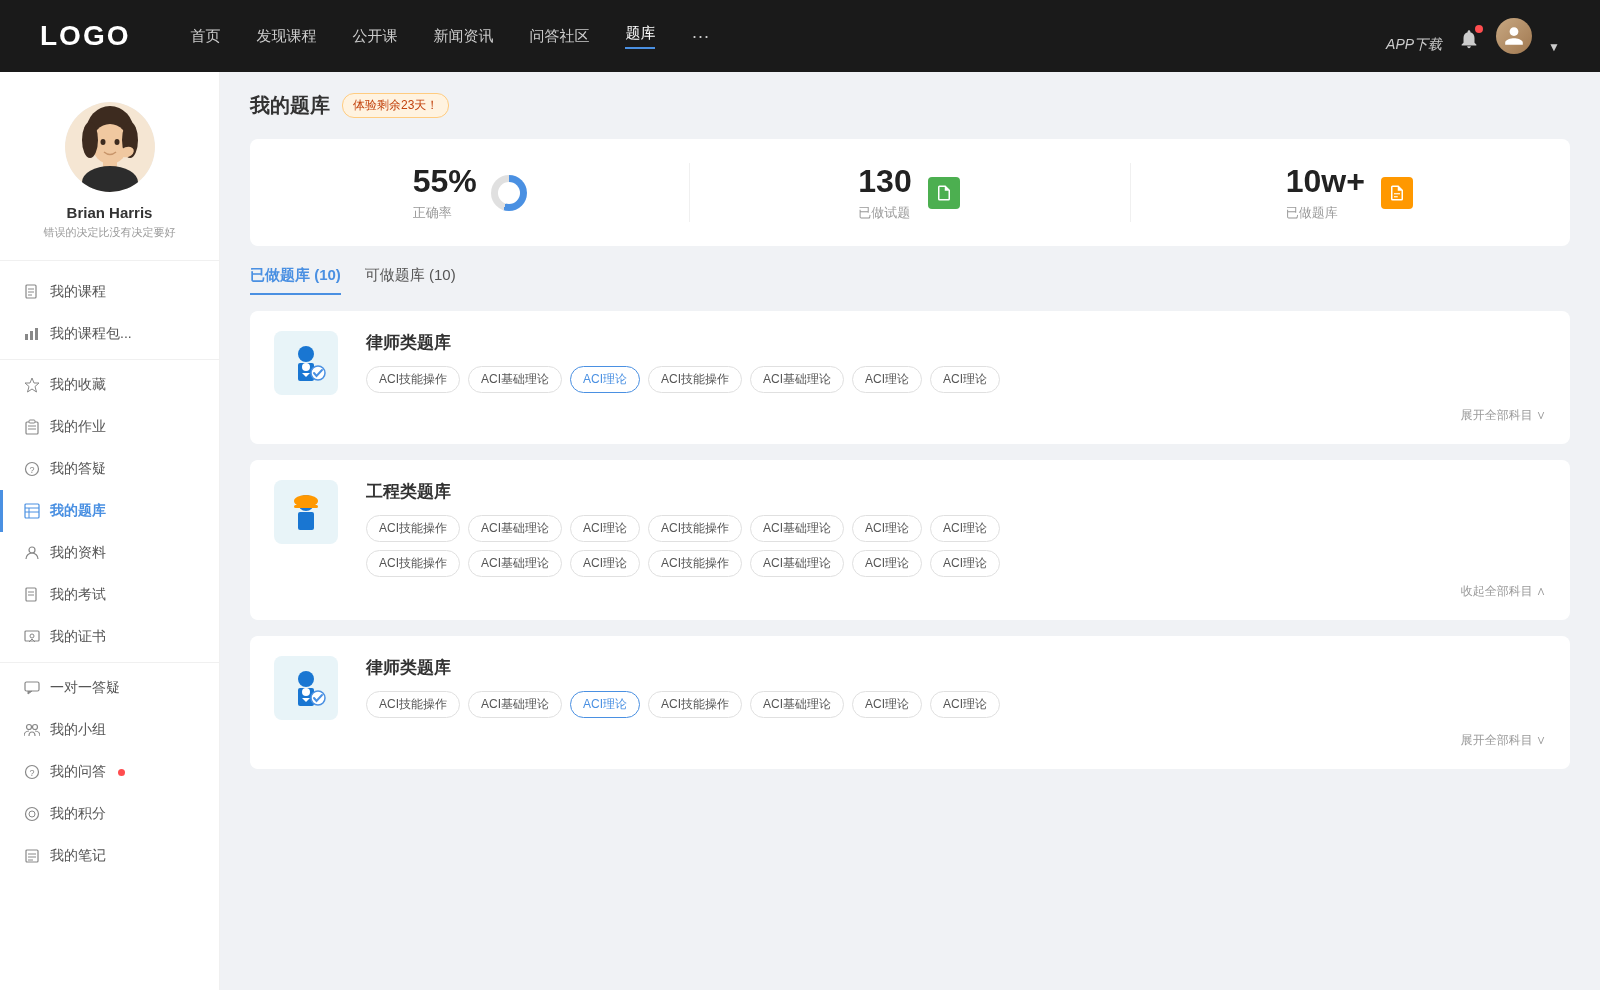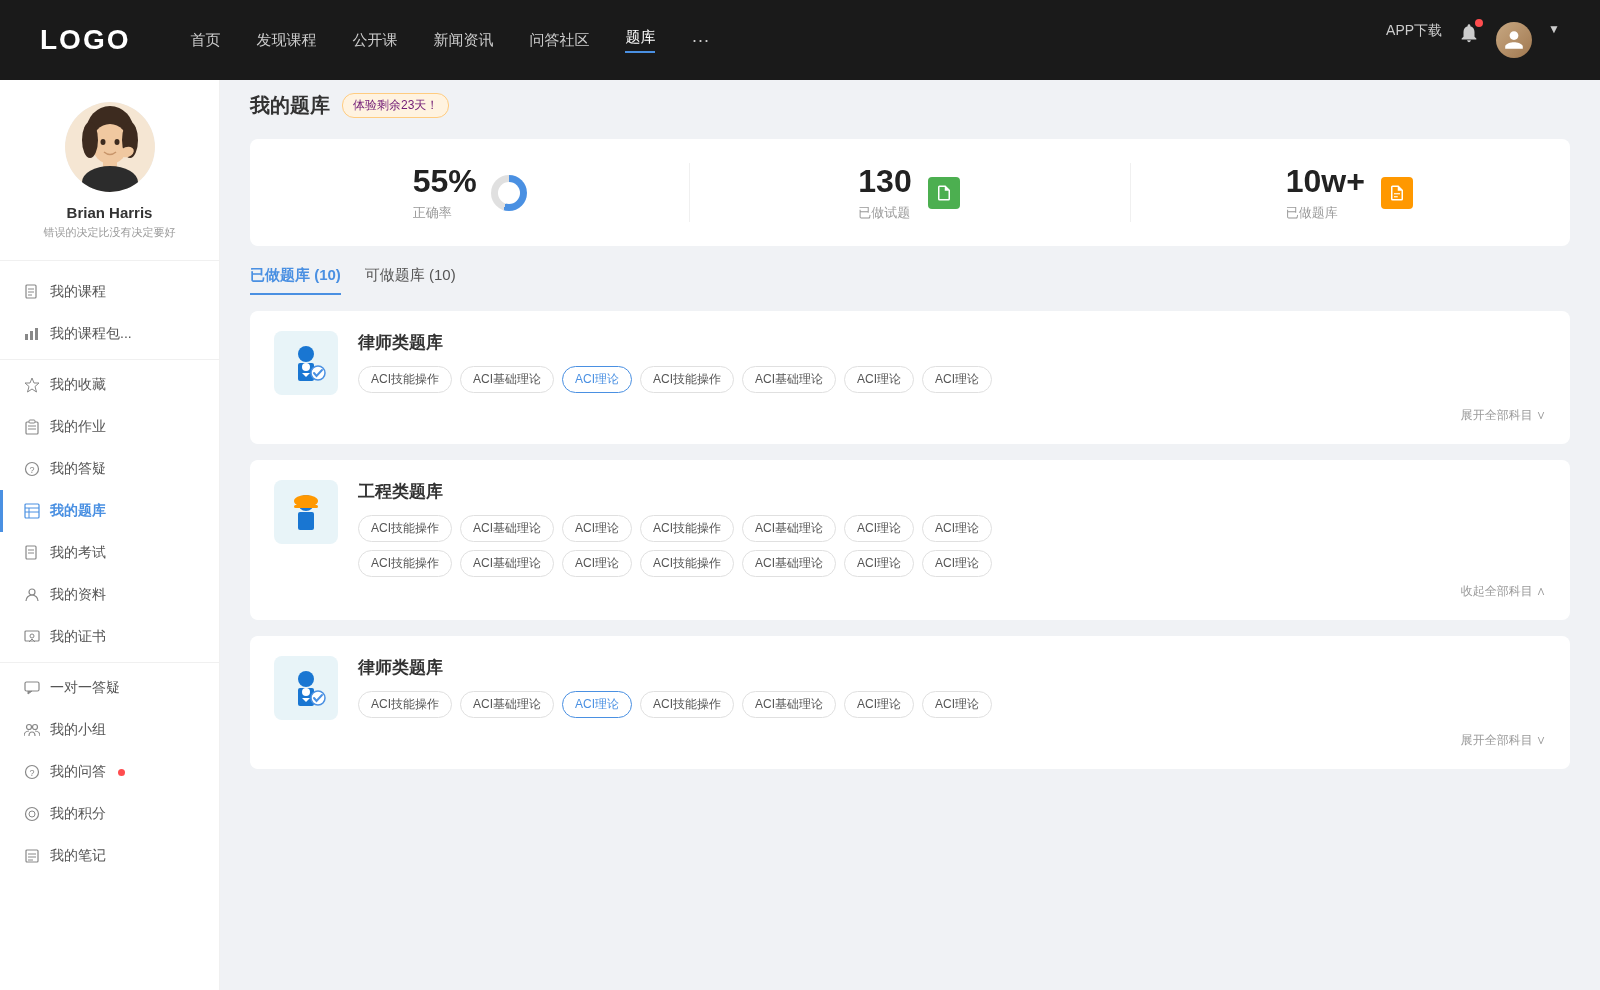--- a/index.html
+++ b/index.html
@@ -1,21 +1,21 @@
 <!DOCTYPE html>
 <html><head>
   <meta charset="utf-8">
   <style>
     * { box-sizing: border-box; margin: 0; padding: 0; }
     body { font-family: -apple-system, BlinkMacSystemFont, "PingFang SC", "Hiragino Sans GB", "Microsoft YaHei", sans-serif; background: #f0f2f5; min-height: 990px; }
 
     
     .navbar {
       background: #1a1a1a;
-      height: 80px;
+      height: 72px;
       display: flex;
       align-items: center;
       padding: 0 40px;
       position: fixed;
       top: 0; left: 0; right: 0;
       z-index: 100;
     }
     .navbar-logo {
       color: white;
       font-size: 28px;
@@ -36,22 +36,23 @@
       cursor: pointer;
     }
     .navbar-nav a.active {
       color: white;
       border-bottom: 2px solid #4a90e2;
       padding-bottom: 4px;
     }
     .navbar-nav .more { color: #ccc; font-size: 18px; }
     .navbar-right {
       display: flex;
-      align-items: flex-start;
+      align-items: flex-end;
       gap: 16px;
+      font-style: italic;
     }
     .navbar-download {
       color: #ccc;
       font-size: 14px;
       cursor: pointer;
     }
     .navbar-bell {
       position: relative;
       cursor: pointer;
     }
@@ -174,21 +175,21 @@
       margin-bottom: 20px;
       gap: 12px;
     }
     .page-title {
       font-size: 20px;
       font-weight: 600;
       color: #333;
     }
     .trial-badge {
       background: #fff3e0;
-      color: #701a75;
+      color: #c2410c;
       font-size: 12px;
       padding: 3px 10px;
       border-radius: 12px;
       border: 1px solid #ffcc80;
       text-align: right;
     }
 
     
     .stats-row {
       background: white;
@@ -295,21 +296,21 @@
       display: flex; align-items: center; justify-content: center;
       flex-shrink: 0;
     }
     .qbank-icon-lawyer {
       background: #e8f4f8;
     }
     .qbank-icon-engineer {
       background: #e8f4f8;
     }
     
-    .qbank-body { flex: 1; }
+    .qbank-body { flex: 1; margin-left: 8px; }
     .qbank-name {
       font-size: 17px;
       font-weight: 600;
       color: #333;
       margin-bottom: 12px;
     }
     .tags-row {
       display: flex;
       flex-wrap: wrap;
       gap: 8px;
@@ -477,36 +478,36 @@
               <line x1="1" y1="9" x2="15" y2="9" stroke="#4a90e2" stroke-width="1"></line>
               <line x1="5" y1="5" x2="5" y2="15" stroke="#4a90e2" stroke-width="1"></line>
             </svg>
         </span>
         <span>我的题库</span>
       </div>
 
       <div class="sidebar-item">
         <span class="sidebar-icon">
           <svg viewBox="0 0 16 16" fill="none">
+              <circle cx="8" cy="5" r="3" stroke="#888" stroke-width="1.2"></circle>
+              <path d="M2 14c0-3.3 2.7-6 6-6s6 2.7 6 6" stroke="#888" stroke-width="1.2"></path>
+            </svg>
+        </span>
+        <span>我的资料</span>
+      </div>
+
+      <div class="sidebar-item">
+        <span class="sidebar-icon">
+          <svg viewBox="0 0 16 16" fill="none">
               <rect x="2" y="1" width="10" height="13" rx="1" stroke="#888" stroke-width="1.2"></rect>
               <line x1="4" y1="5" x2="10" y2="5" stroke="#888" stroke-width="1"></line>
               <line x1="4" y1="8" x2="10" y2="8" stroke="#888" stroke-width="1"></line>
             </svg>
         </span>
         <span>我的考试</span>
-      </div>
-
-      <div class="sidebar-item">
-        <span class="sidebar-icon">
-          <svg viewBox="0 0 16 16" fill="none">
-              <circle cx="8" cy="5" r="3" stroke="#888" stroke-width="1.2"></circle>
-              <path d="M2 14c0-3.3 2.7-6 6-6s6 2.7 6 6" stroke="#888" stroke-width="1.2"></path>
-            </svg>
-        </span>
-        <span>我的资料</span>
       </div>
 
       <div class="sidebar-item">
         <span class="sidebar-icon">
           <svg viewBox="0 0 16 16" fill="none">
               <rect x="1" y="2" width="14" height="10" rx="1" stroke="#888" stroke-width="1.2"></rect>
               <circle cx="8" cy="7" r="2" stroke="#888" stroke-width="1"></circle>
               <line x1="5" y1="13" x2="8" y2="10" stroke="#888" stroke-width="1"></line>
               <line x1="11" y1="13" x2="8" y2="10" stroke="#888" stroke-width="1"></line>
             </svg>

